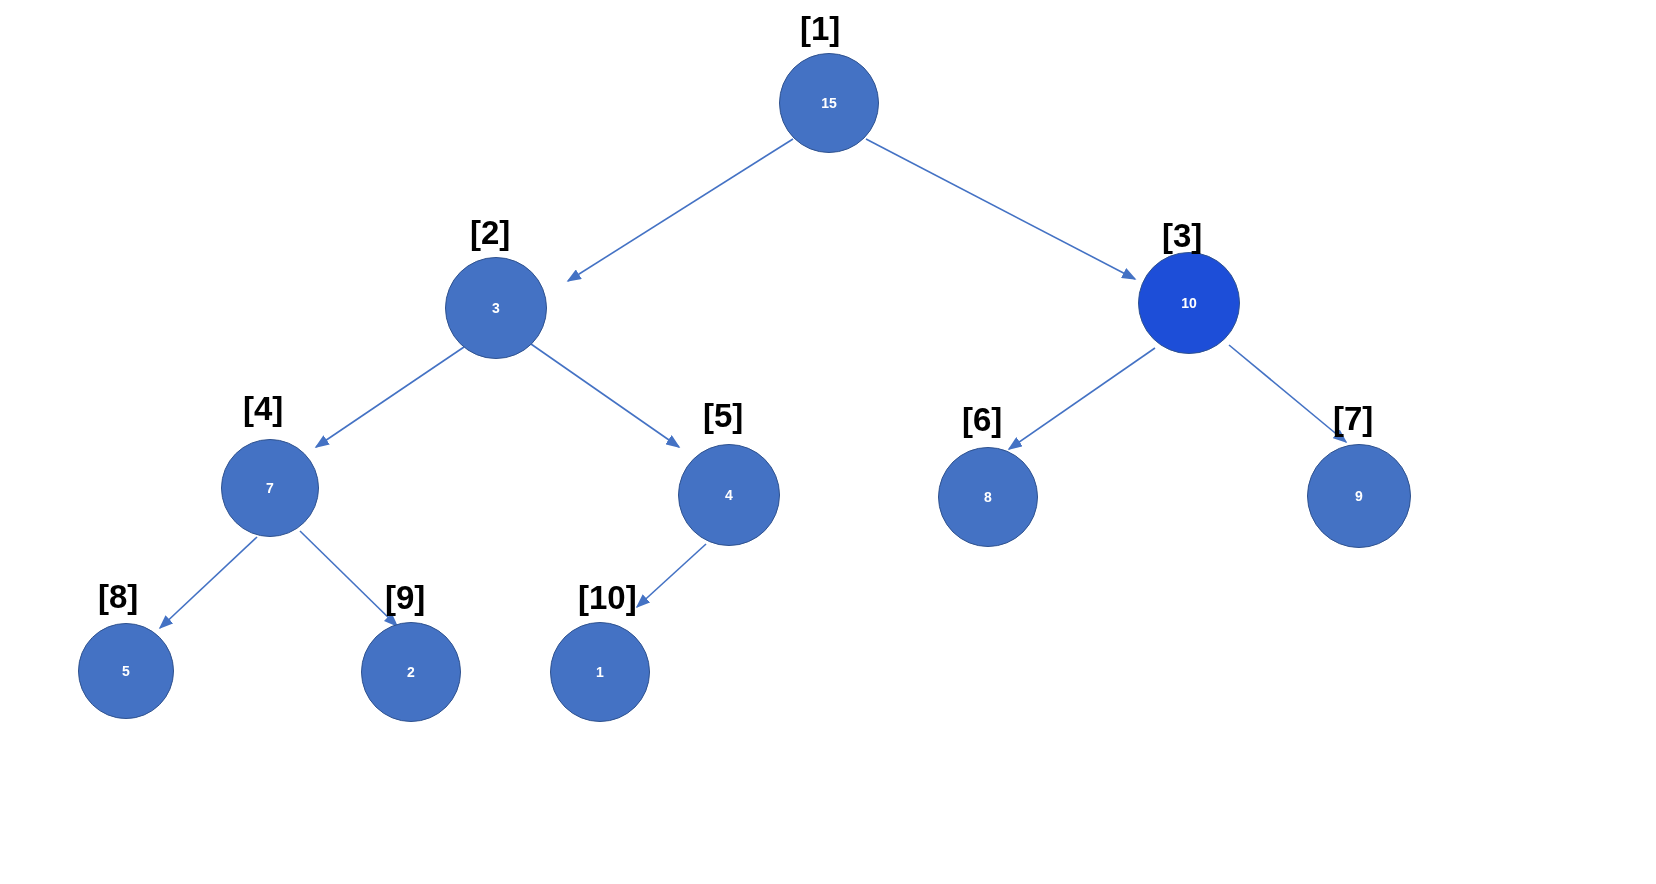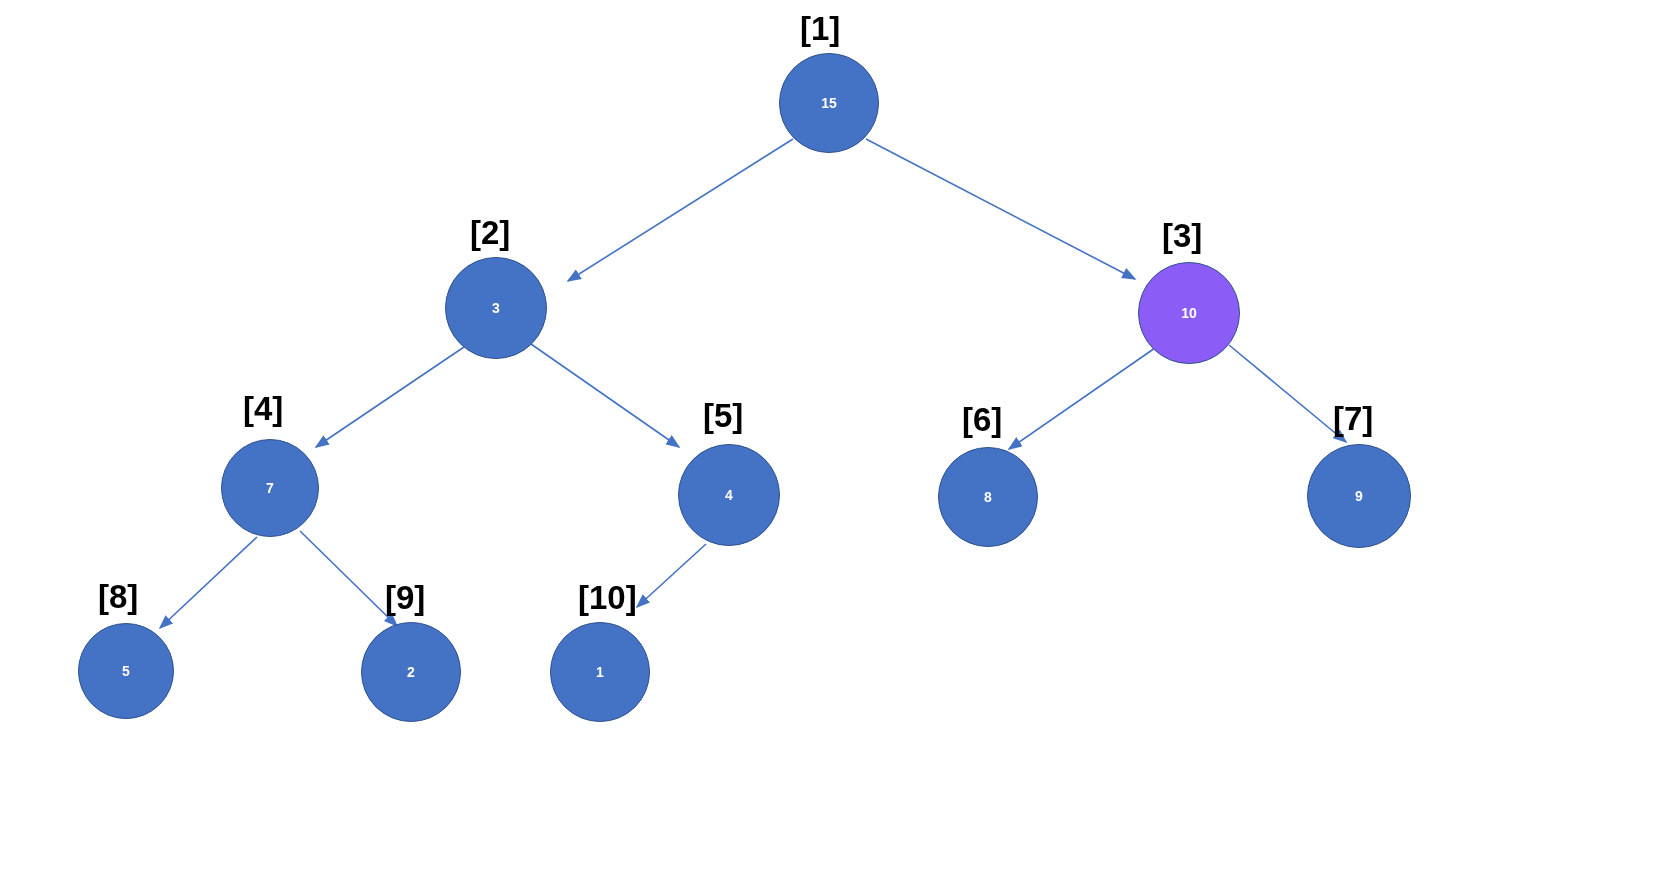--- a/index.html
+++ b/index.html
@@ -80,21 +80,21 @@
   <div id="nodes-group">
       <div class="node-index-label" style="left: 800px; top: 12px;">[1]</div>
       <div class="tree-node" style="left: 779px; top: 53px; width: 100px; height: 100px; background: rgb(68, 114, 196); border-color: rgb(47, 82, 143);">
         <span class="node-value" style="color: rgb(255, 255, 255);">15</span>
       </div>
       <div class="node-index-label" style="left: 470px; top: 216px;">[2]</div>
       <div class="tree-node" style="left: 445px; top: 257px; width: 102px; height: 102px; background: rgb(68, 114, 196); border-color: rgb(47, 82, 143);">
         <span class="node-value" style="color: rgb(255, 255, 255);">3</span>
       </div>
       <div class="node-index-label" style="left: 1162px; top: 219px;">[3]</div>
-      <div class="tree-node" style="left: 1138px; top: 262px; width: 102px; height: 102px; background: #8b5cf6; border-color: rgb(47, 82, 143);">
+      <div class="tree-node" style="left: 1138px; top: 252px; width: 102px; height: 102px; background: #1d4ed8; border-color: rgb(47, 82, 143);">
         <span class="node-value" style="color: rgb(255, 255, 255);">10</span>
       </div>
       <div class="node-index-label" style="left: 243px; top: 392px;">[4]</div>
       <div class="tree-node" style="left: 221px; top: 439px; width: 98px; height: 98px; background: rgb(68, 114, 196); border-color: rgb(47, 82, 143);">
         <span class="node-value" style="color: rgb(255, 255, 255);">7</span>
       </div>
       <div class="node-index-label" style="left: 703px; top: 399px;">[5]</div>
       <div class="tree-node" style="left: 678px; top: 444px; width: 102px; height: 102px; background: rgb(68, 114, 196); border-color: rgb(47, 82, 143);">
         <span class="node-value" style="color: rgb(255, 255, 255);">4</span>
       </div>

